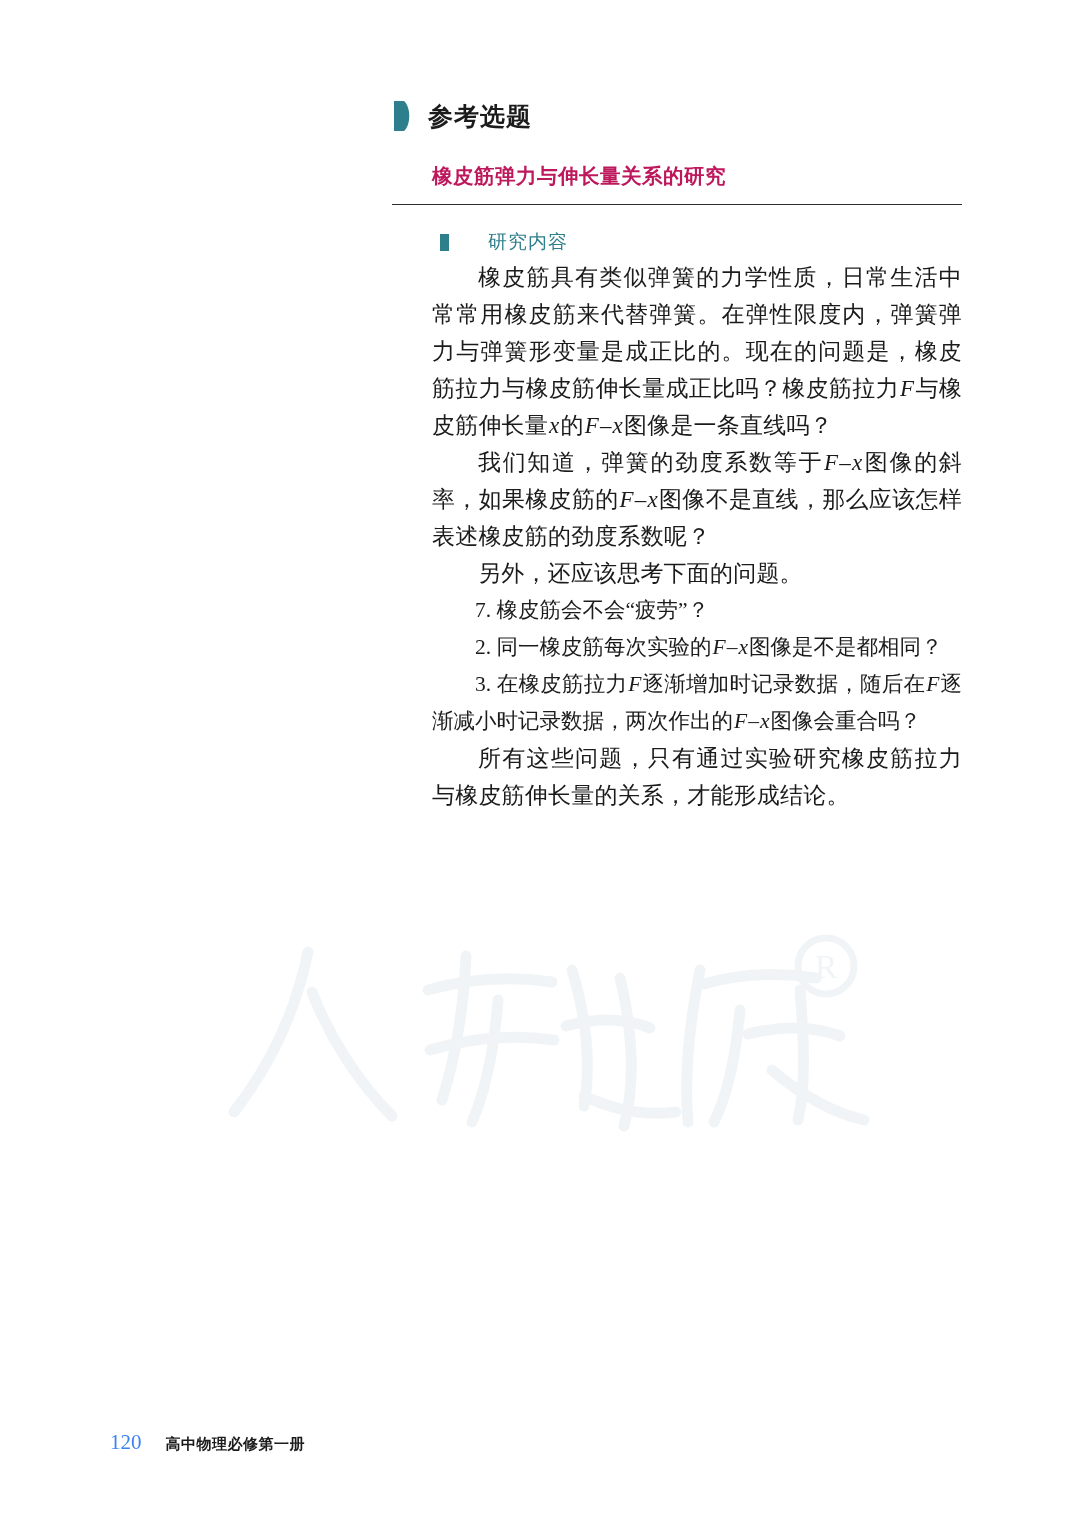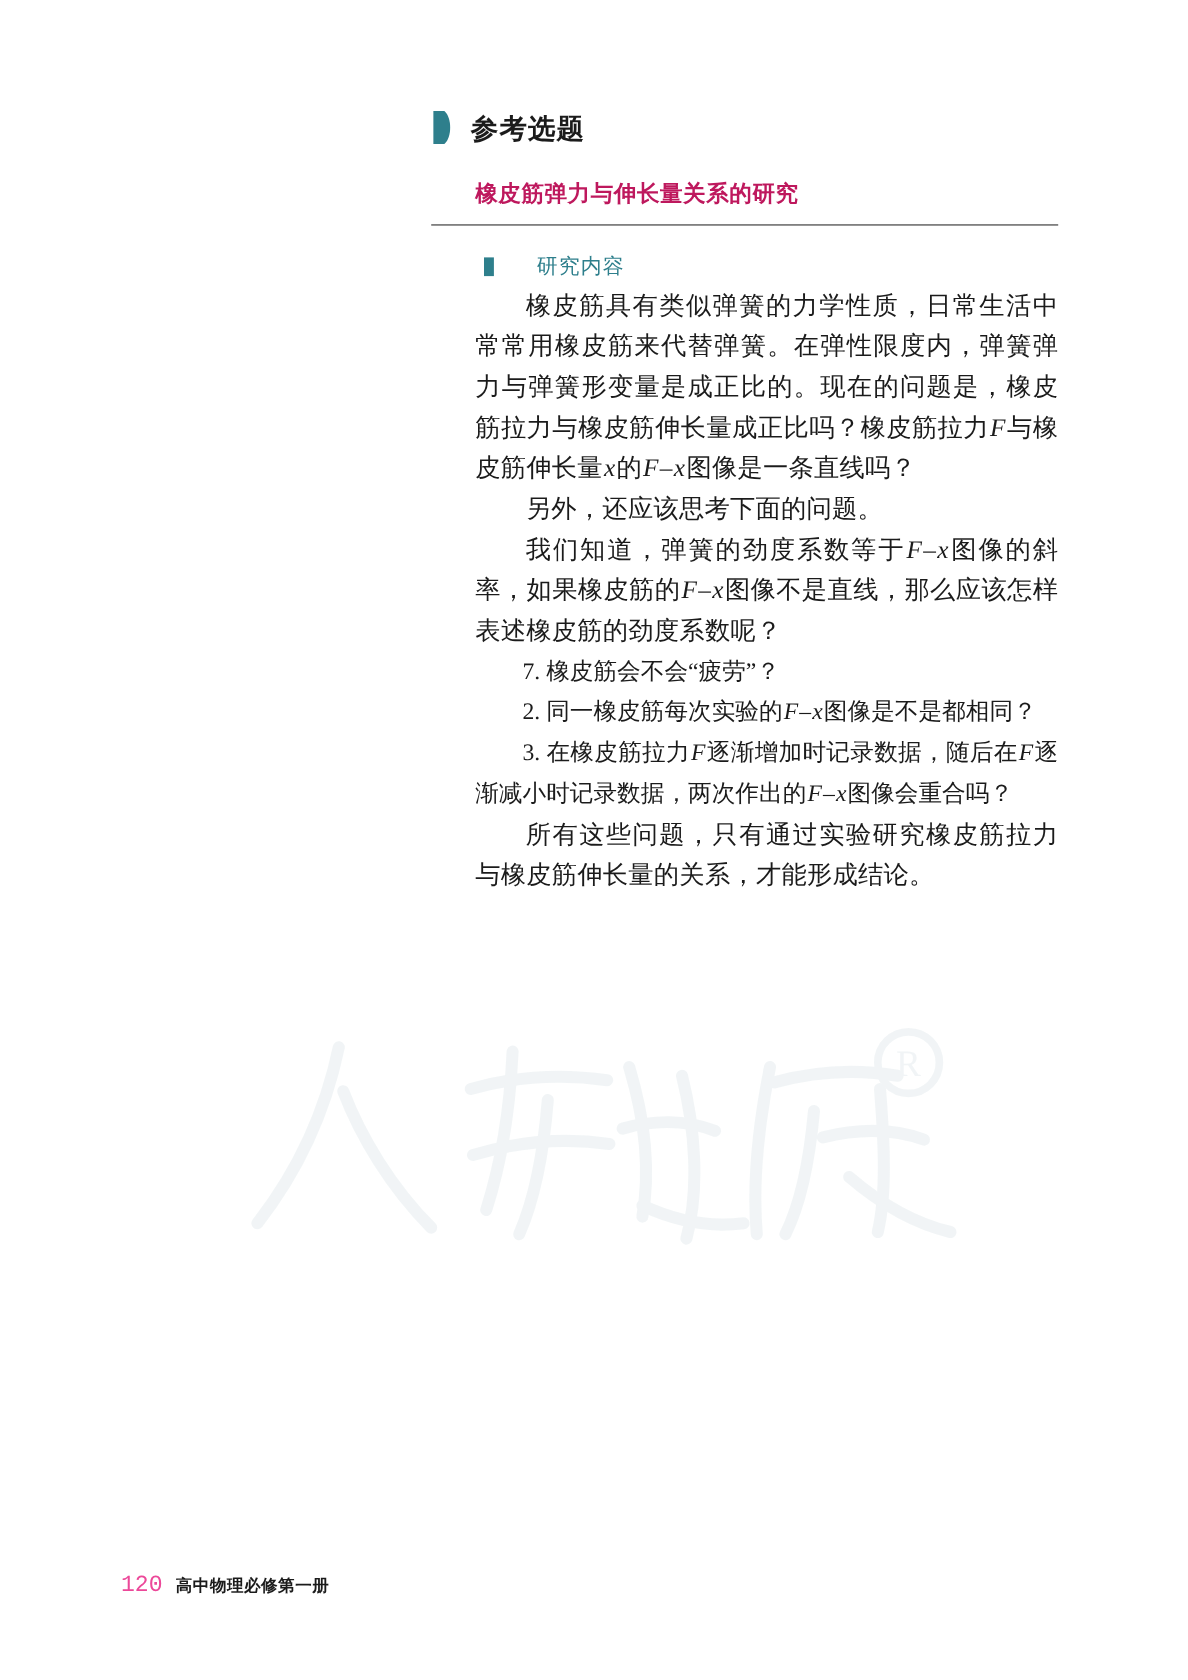--- a/index.html
+++ b/index.html
@@ -135,24 +135,24 @@
 
   
   .footer {
     position: absolute;
     left: 110px;
     top: 1430px;
     display: flex;
     align-items: baseline;
   }
   .folio {
-    font-family: Liberation Mono, monospace;
+    font-family: Liberation Serif, serif;
     font-size: 21px;
-    color: #ec4899;
-    margin-right: 12px;
+    color: #3b82f6;
+    margin-right: 24px;
   }
   .footer-title {
     font-family: "Liberation Sans", sans-serif;
     font-weight: bold;
     font-size: 15px;
     color: #1b1b1b;
     letter-spacing: 0.5px;
   }
 </style>
 </head>
@@ -207,25 +207,25 @@
 
     <div class="sub-head">
       <span class="bar-icon"></span>
       <span class="sub-head-text">研究内容</span>
     </div>
 
     <p class="body-text indent">
       <span>橡皮筋具有类似弹簧的力学性质，日常生活中常常用橡皮筋来代替弹簧。在弹性限度内，弹簧弹力与弹簧形变量是成正比的。现在的问题是，橡皮筋拉力与橡皮筋伸长量成正比吗？橡皮筋拉力<span class="mi">F</span>与橡皮筋伸长量<span class="mi">x</span>的<span class="mi">F</span>–<span class="mi">x</span>图像是一条直线吗？</span>
     </p>
 
-    <p class="body-text indent">另外，还应该思考下面的问题。</p>
-
     <p class="body-text indent">
       <span>我们知道，弹簧的劲度系数等于<span class="mi">F</span>–<span class="mi">x</span>图像的斜率，如果橡皮筋的<span class="mi">F</span>–<span class="mi">x</span>图像不是直线，那么应该怎样表述橡皮筋的劲度系数呢？</span>
     </p>
+
+    <p class="body-text indent">另外，还应该思考下面的问题。</p>
 
     <p class="list-line">
       <span>7. 橡皮筋会不会“疲劳”？</span>
     </p>
 
     <p class="list-line">
       <span>2. 同一橡皮筋每次实验的<span class="mi">F</span>–<span class="mi">x</span>图像是不是都相同？</span>
     </p>
 
     <p class="list-line">

